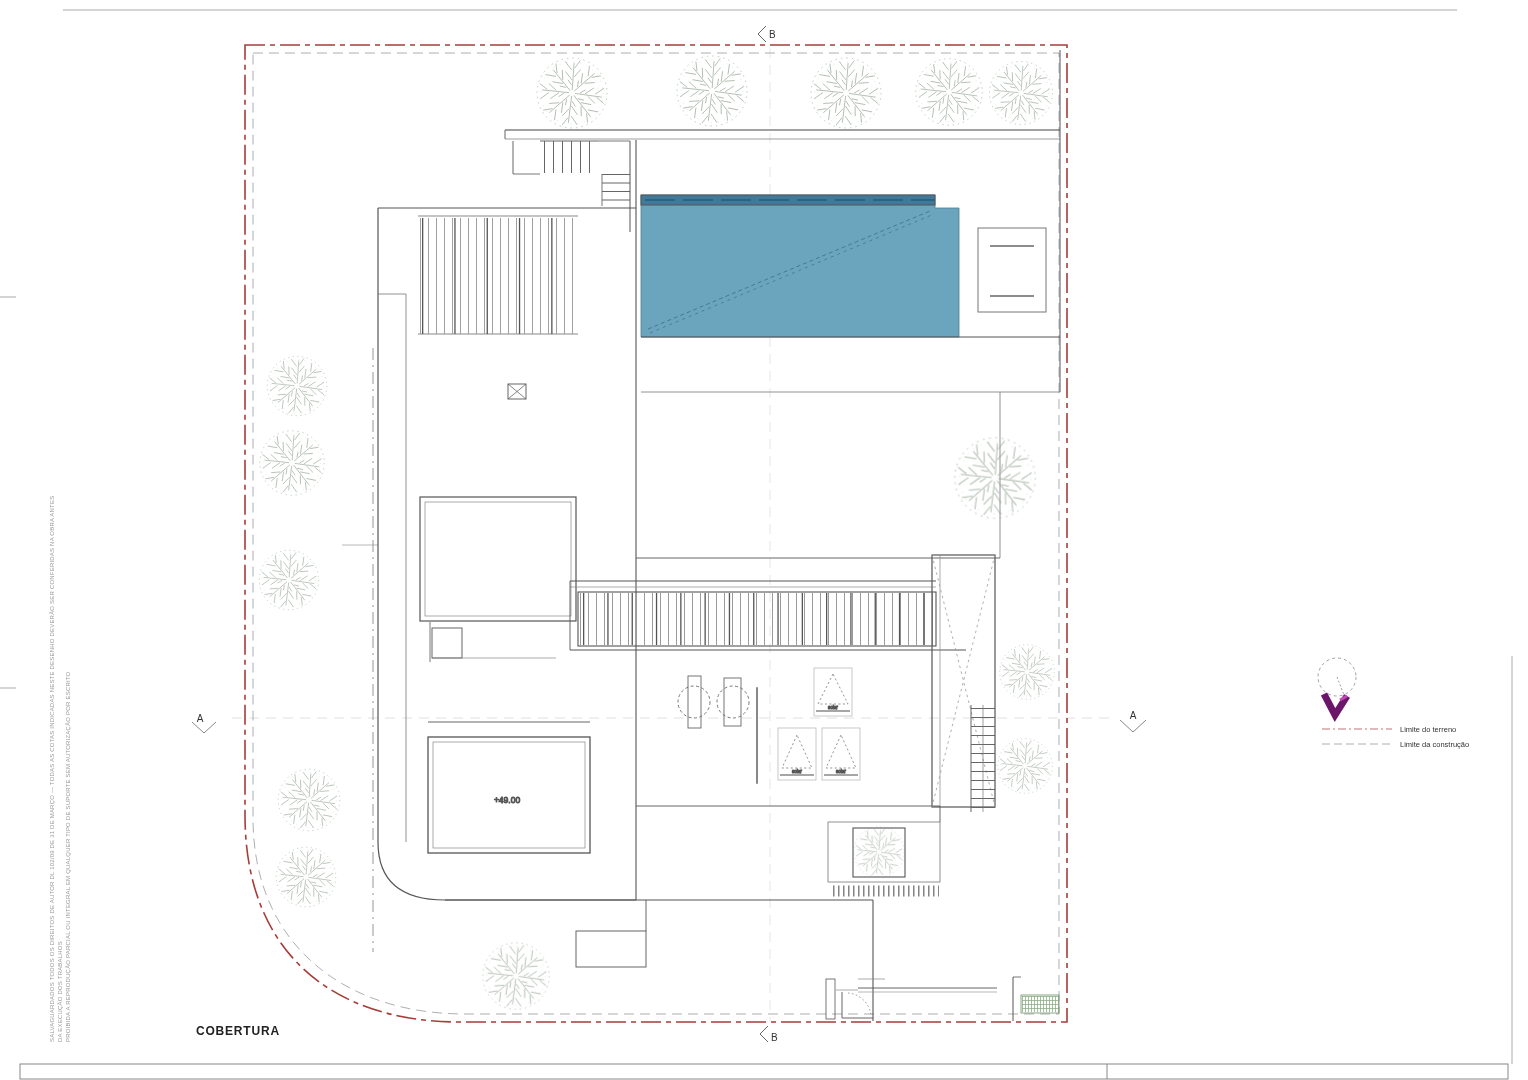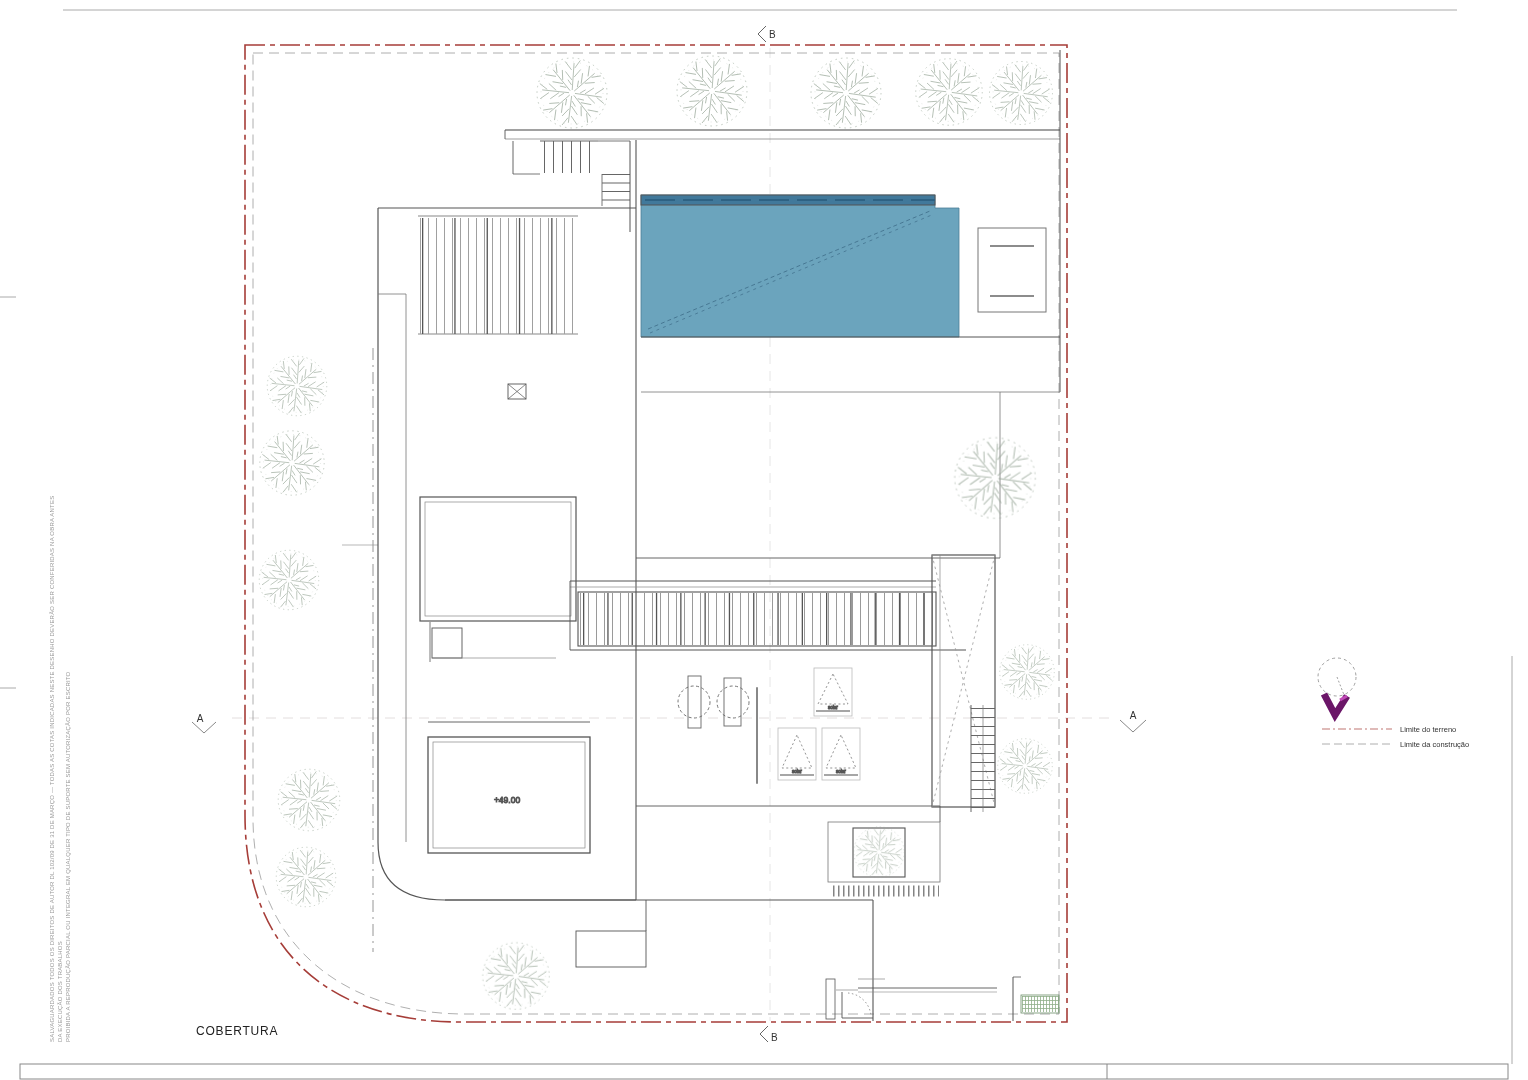--- a/index.html
+++ b/index.html
@@ -20,21 +20,21 @@
   .north{stroke:var(--north-arrow,#6b1668);}
   text{fill:#333;}
   .disclaimer{
     position:absolute;left:48px;top:1042px;
     transform:rotate(-90deg);transform-origin:0 0;
     width:470px;color:#999;font-size:6px;line-height:8px;
     letter-spacing:.2px;white-space:nowrap;
   }
   .title-label{
     position:absolute;left:196px;top:1024px;
-    font-size:12px;color:#222;letter-spacing:.8px;font-weight:400;
+    font-size:12px;color:#222;letter-spacing:.8px;font-weight:700;
   }
 </style>
 </head>
 <body>
 
 <div class="sheet">
 
 <svg width="1528" height="1080" viewBox="0 0 1528 1080">
   <defs>
     <g id="branch" stroke-width="0.9">

